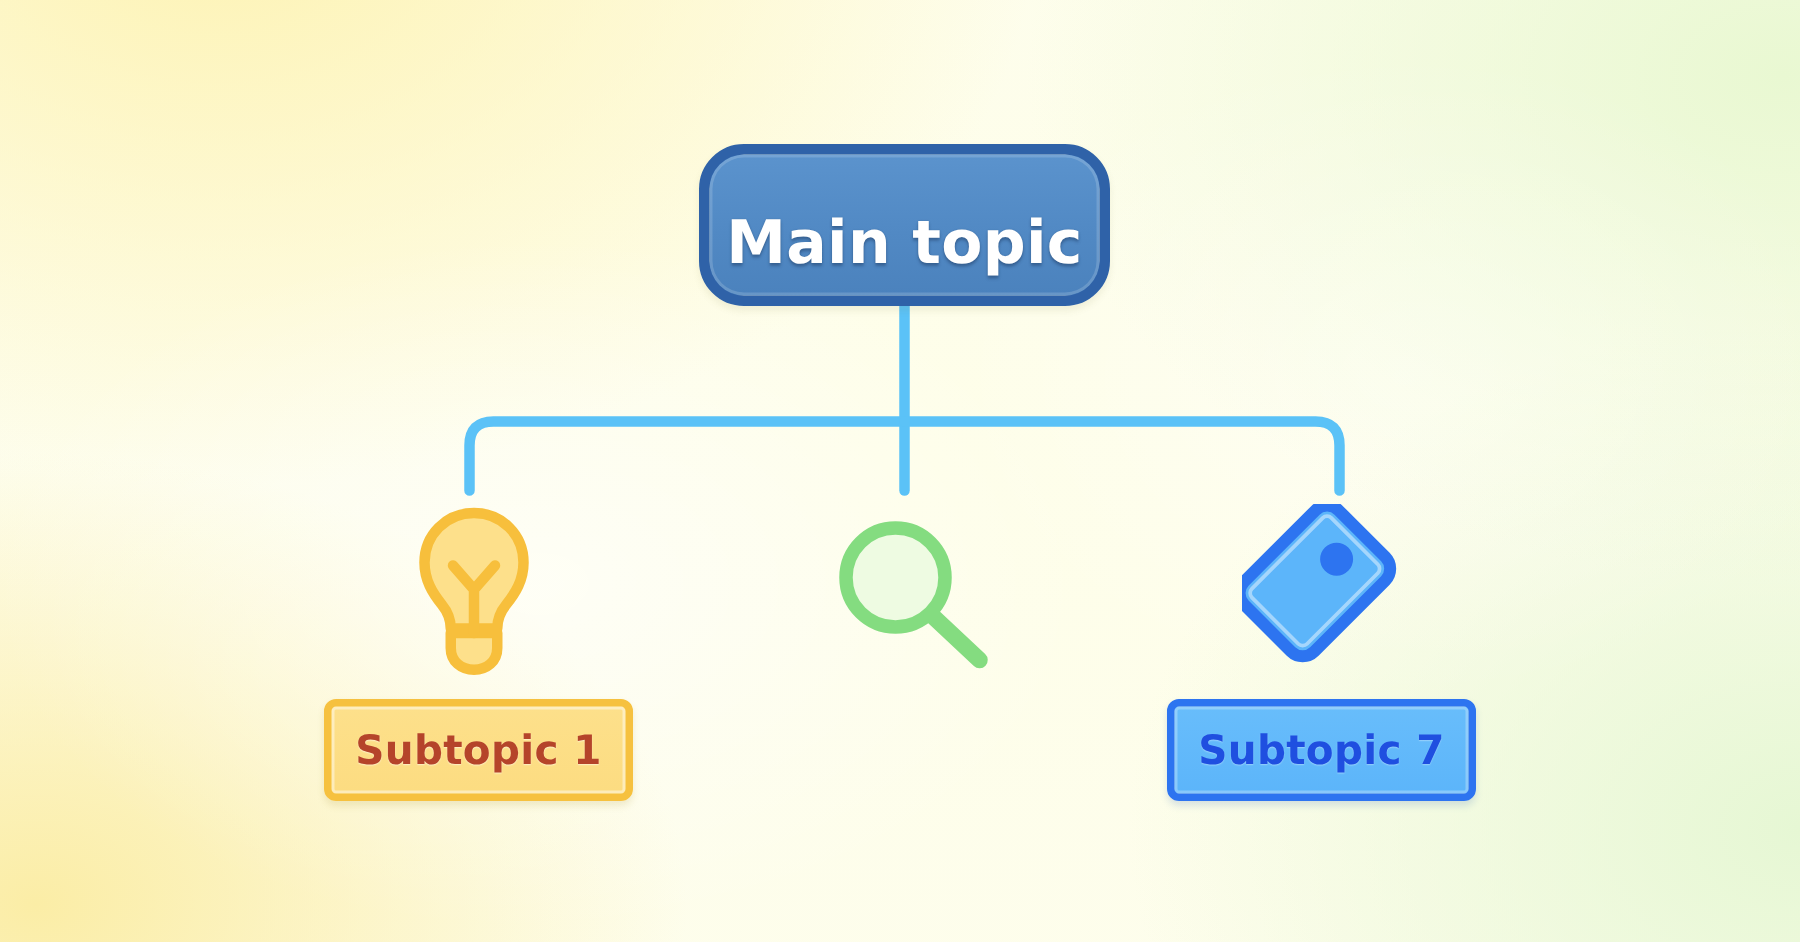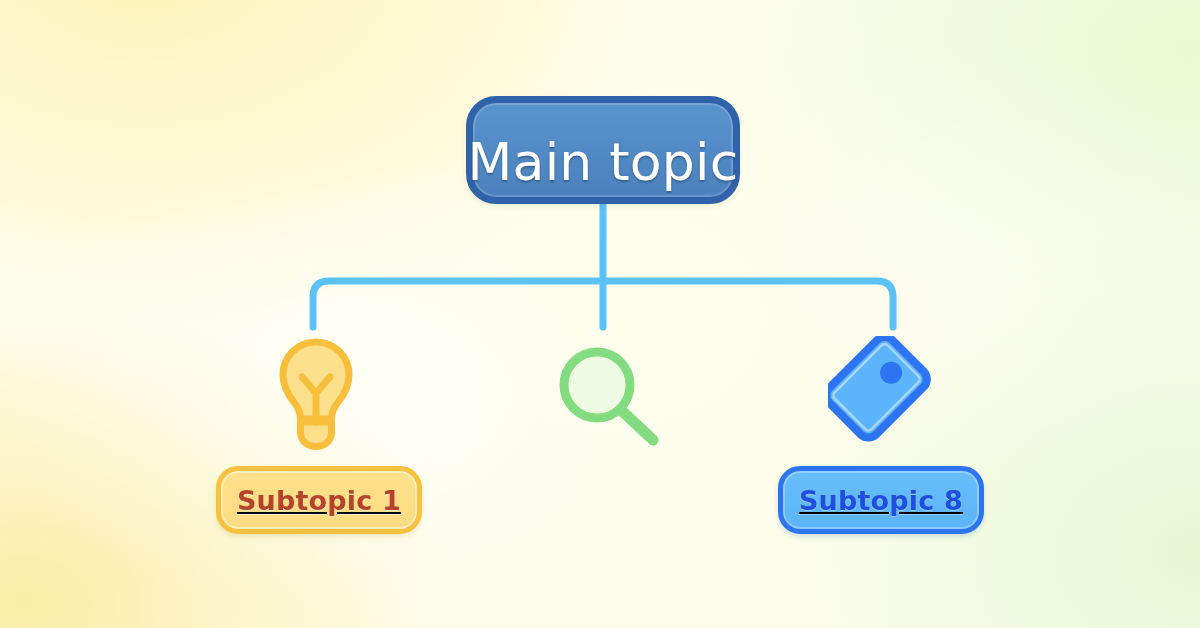--- a/index.html
+++ b/index.html
@@ -68,36 +68,35 @@
     width: 274px;
     height: 108px;
     border-radius: 30px;
     background: linear-gradient(180deg, #5b93cd 0%, #5189c4 55%, #4b82bd 100%);
     border: 7px solid #2f62a8;
     box-shadow:
       inset 0 0 0 2px rgba(255,255,255,0.16),
       0 3px 5px rgba(120,120,60,0.10);
   }
   #main-topic-label {
-    font-size: 52px;
-    font-weight: 400;
+    font-size: 40px;
+    font-weight: 700;
     letter-spacing: 0.2px;
     color: #ffffff;
     text-shadow:
       0 2px 2px rgba(30,60,100,0.45),
       0 0 1px rgba(30,60,100,0.35);
     margin-top: 24px;
   }
 
   .subtopic-node {
     width: 206px;
     height: 68px;
     top: 466px;
-    border-radius: 22px;
-    text-decoration: underline;
+    border-radius: 8px;
   }
   .subtopic-label {
     font-size: 27px;
     font-weight: 600;
     letter-spacing: 0.2px;
   }
 
   #subtopic-1-node {
     left: 216px;
     background: linear-gradient(180deg, #fde08b 0%, #fcdc81 100%);
@@ -208,16 +207,16 @@
       <circle cx="46" cy="38" r="11" fill="#2d74f0"></circle>
     </g>
   </svg>
 
   <div class="node subtopic-node" id="subtopic-1-node">
     <span class="subtopic-label" id="subtopic-1-label">Subtopic 1</span>
   </div>
 
 
   <div class="node subtopic-node" id="subtopic-3-node">
-    <span class="subtopic-label" id="subtopic-3-label">Subtopic 8</span>
+    <span class="subtopic-label" id="subtopic-3-label">Subtopic 7</span>
   </div>
 
 </div>
 
 </body></html>

